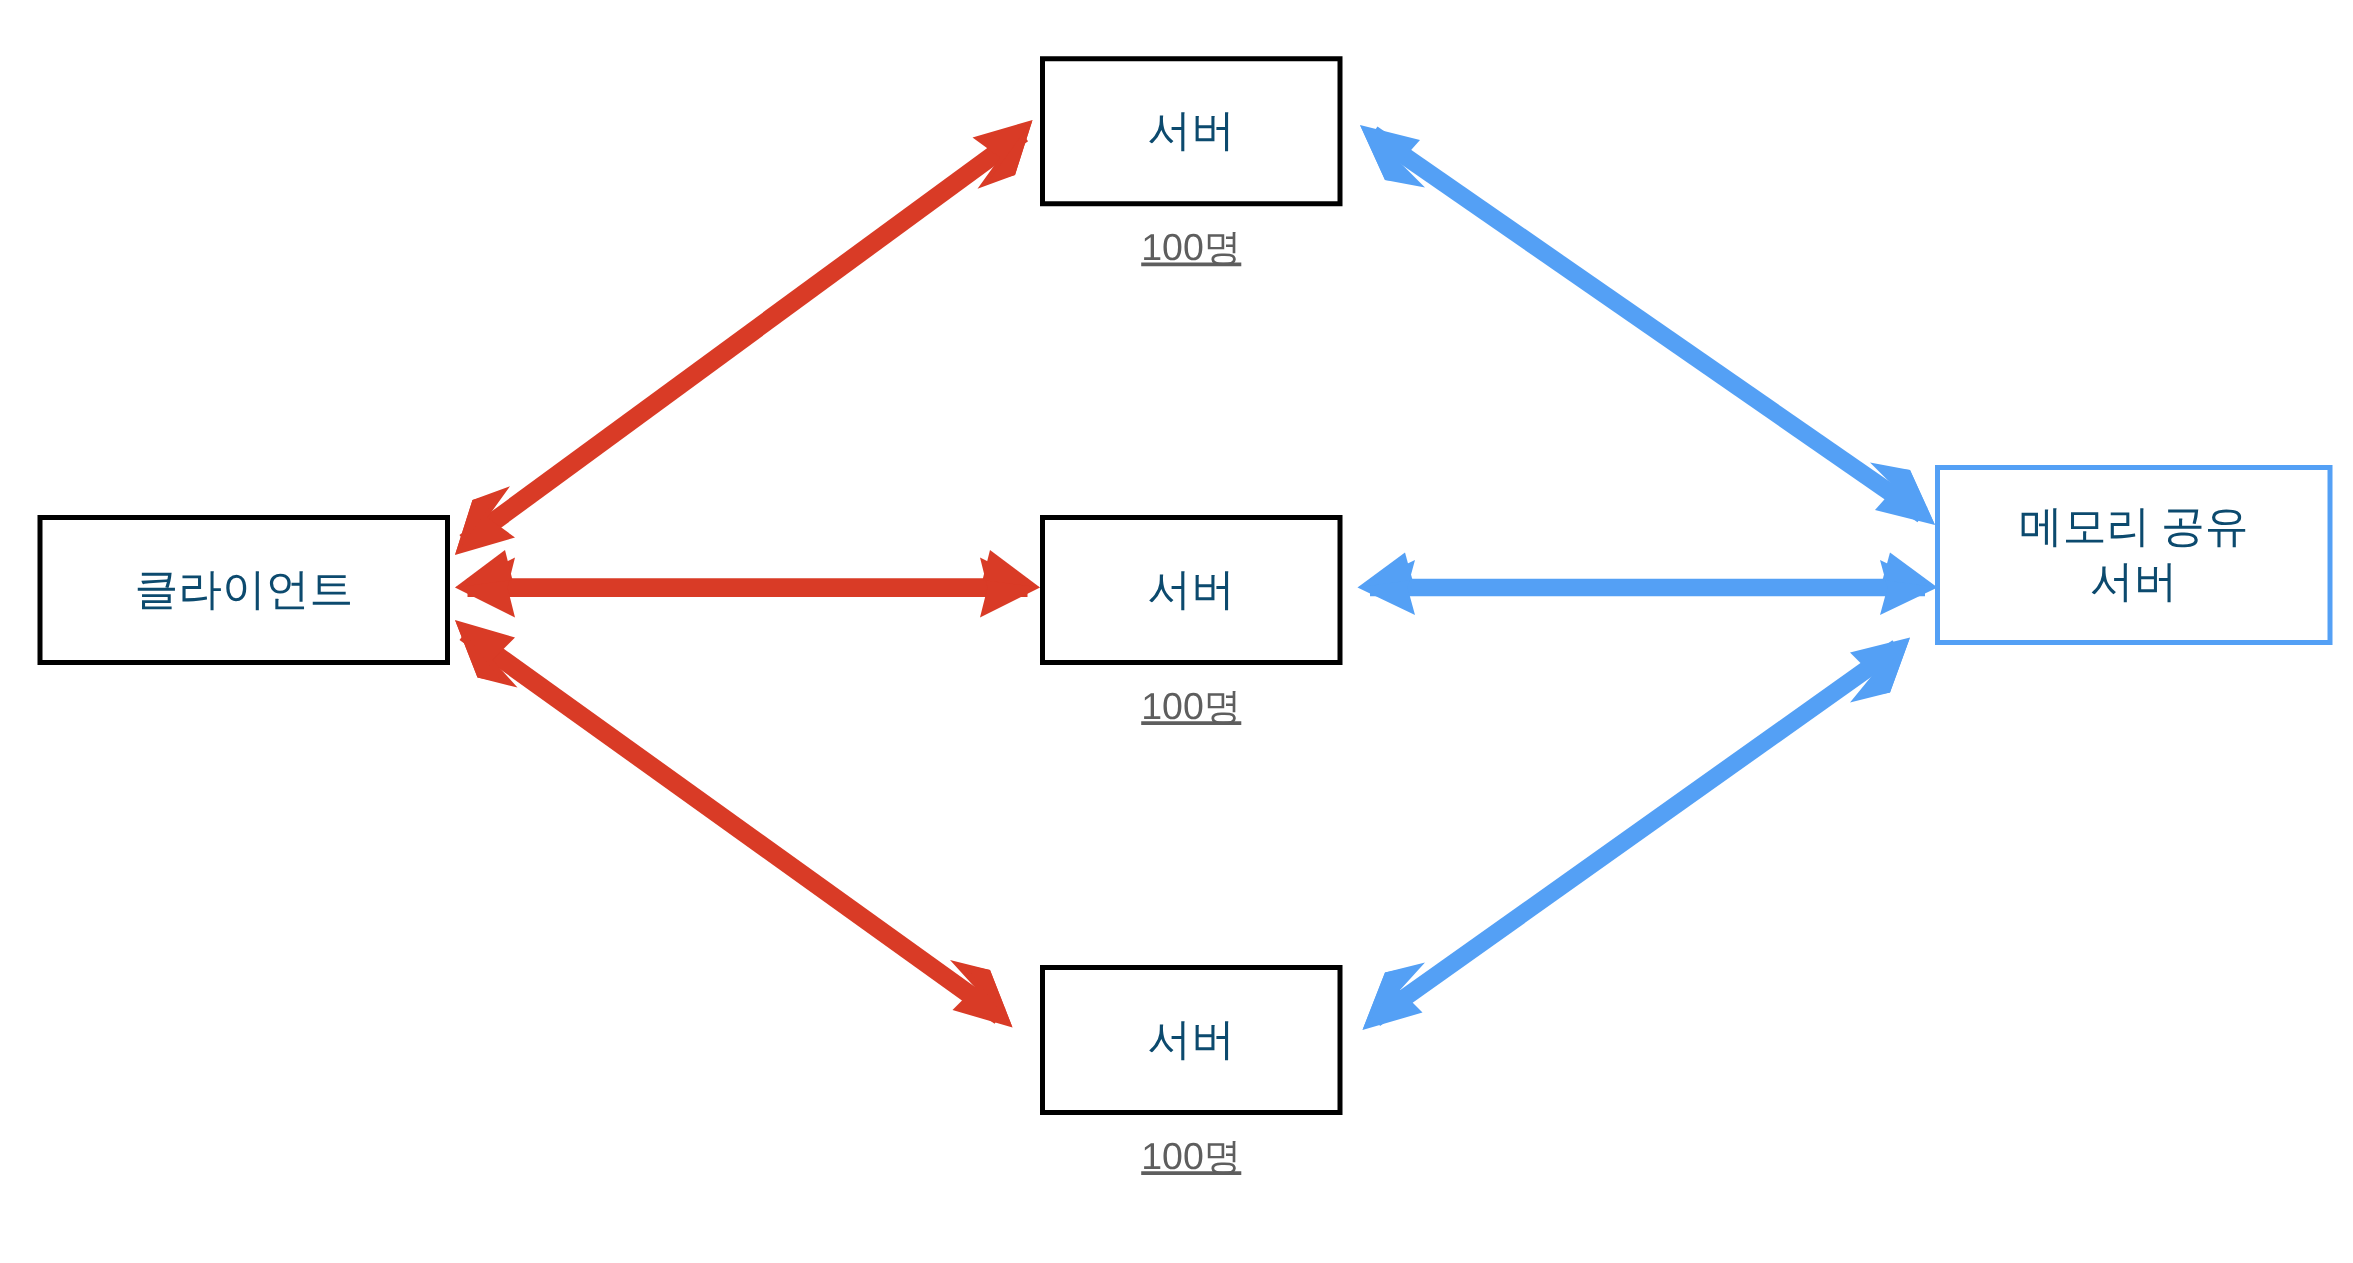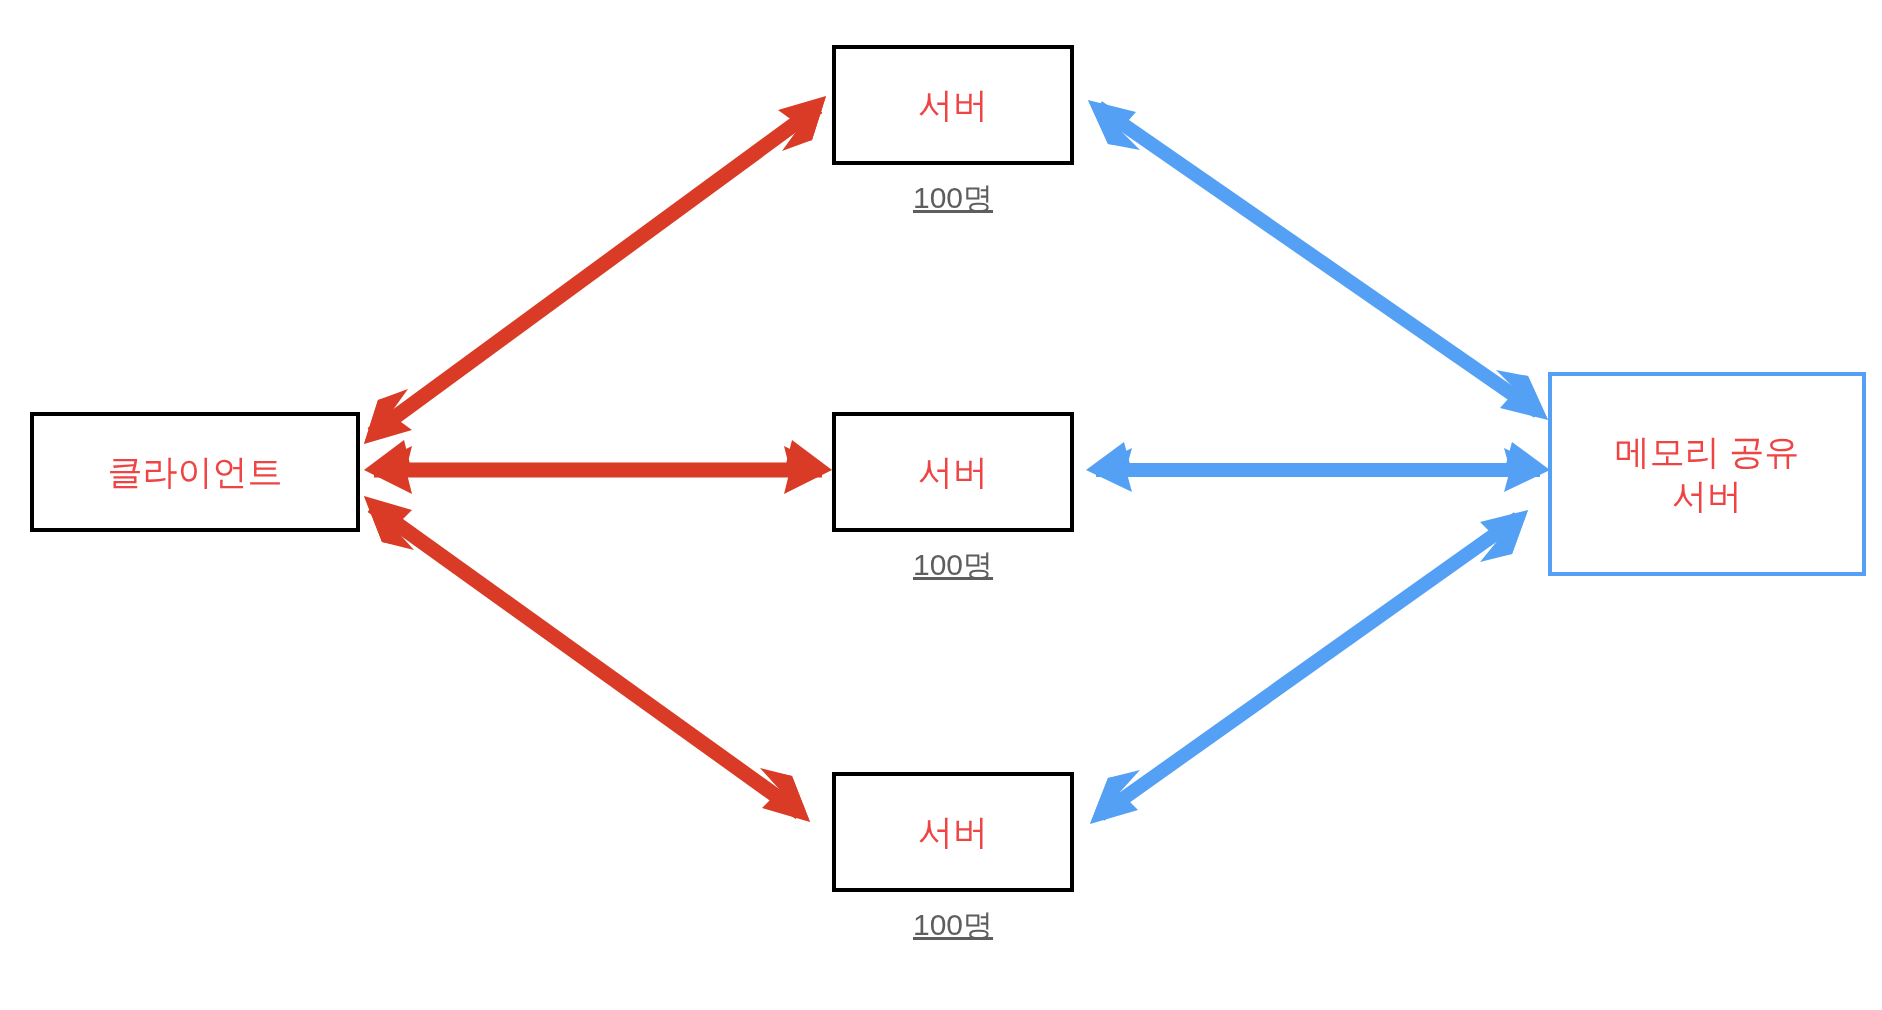--- a/index.html
+++ b/index.html
@@ -27,21 +27,21 @@
     pointer-events: none;
   }
   .node {
     position: absolute;
     box-sizing: border-box;
     display: flex;
     align-items: center;
     justify-content: center;
     text-align: center;
     background: #ffffff;
-    color: #ef4444;
+    color: #0c4a6e;
     line-height: 1.25;
     z-index: 3;
   }
   .node-black {
     border: 4px solid #000000;
   }
   .node-blue {
     border: 4px solid #54a0f5;
   }
   .node-label {
@@ -61,22 +61,23 @@
     height: 120px;
     font-size: 35px;
   }
   .server-node.row-top    { top: 45px; }
   .server-node.row-middle { top: 412px; }
   .server-node.row-bottom { top: 772px; }
   .memory-node {
     left: 1548px;
     top: 372px;
     width: 318px;
-    height: 204px;
+    height: 144px;
     font-size: 35px;
+    font-family: Liberation Serif, serif;
   }
   .count-label {
     position: absolute;
     left: 832px;
     width: 242px;
     text-align: center;
     color: #5e5e5e;
     font-size: 30px;
     z-index: 3;
     text-decoration: underline;

